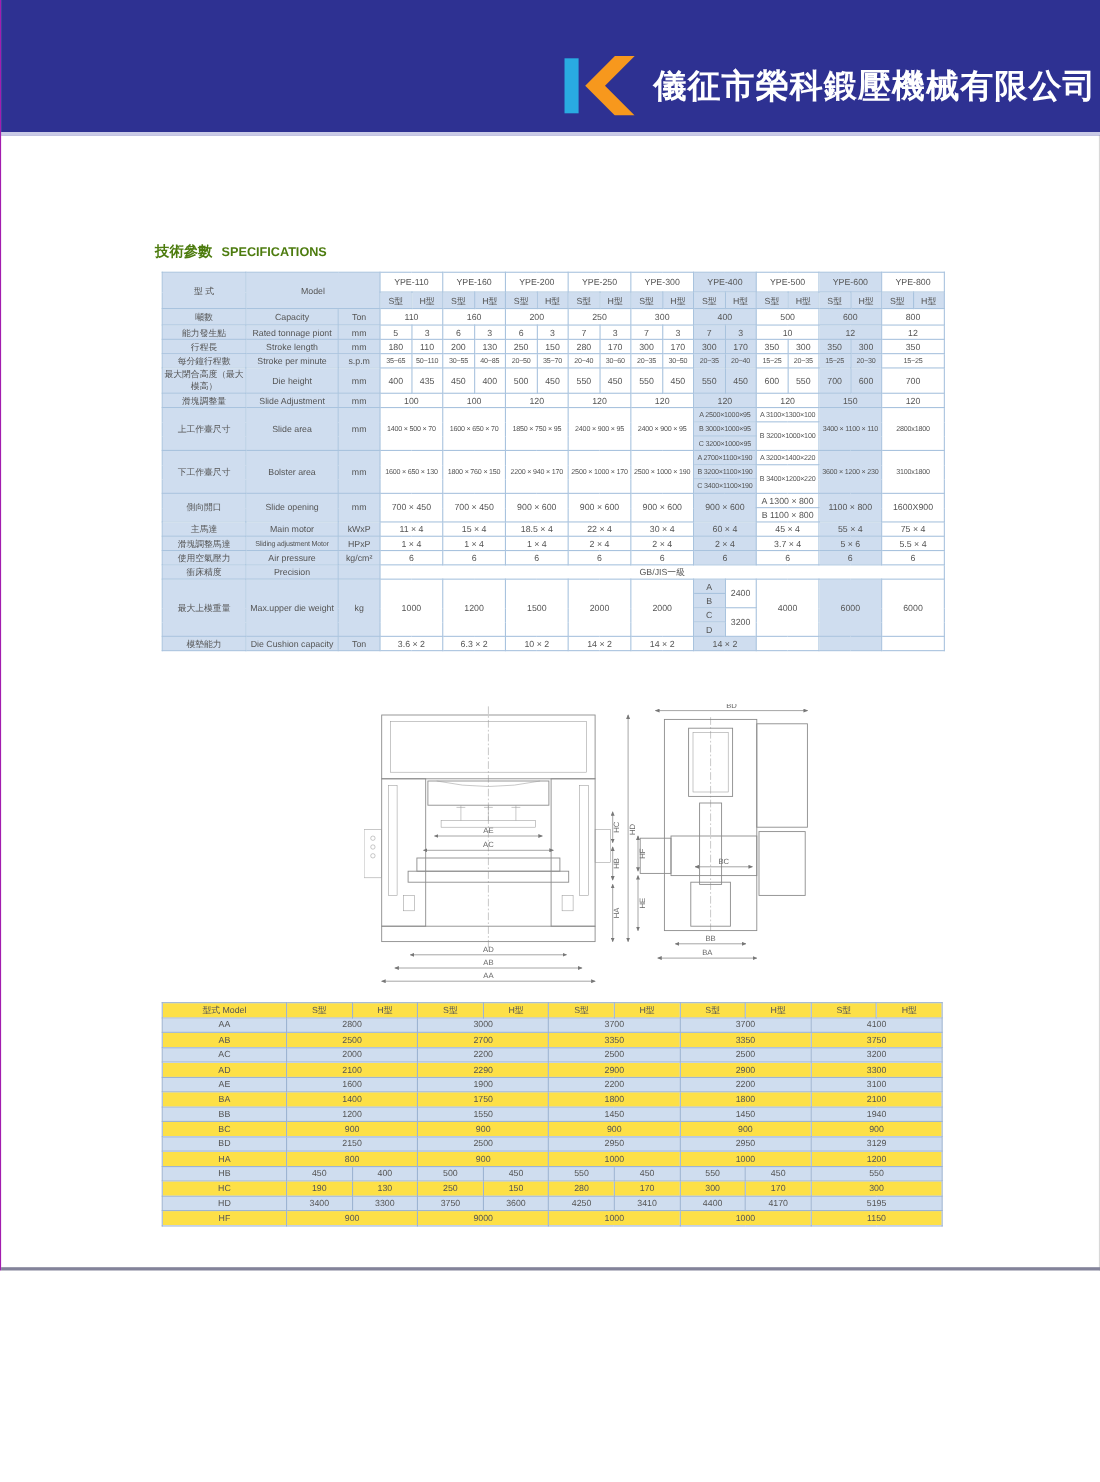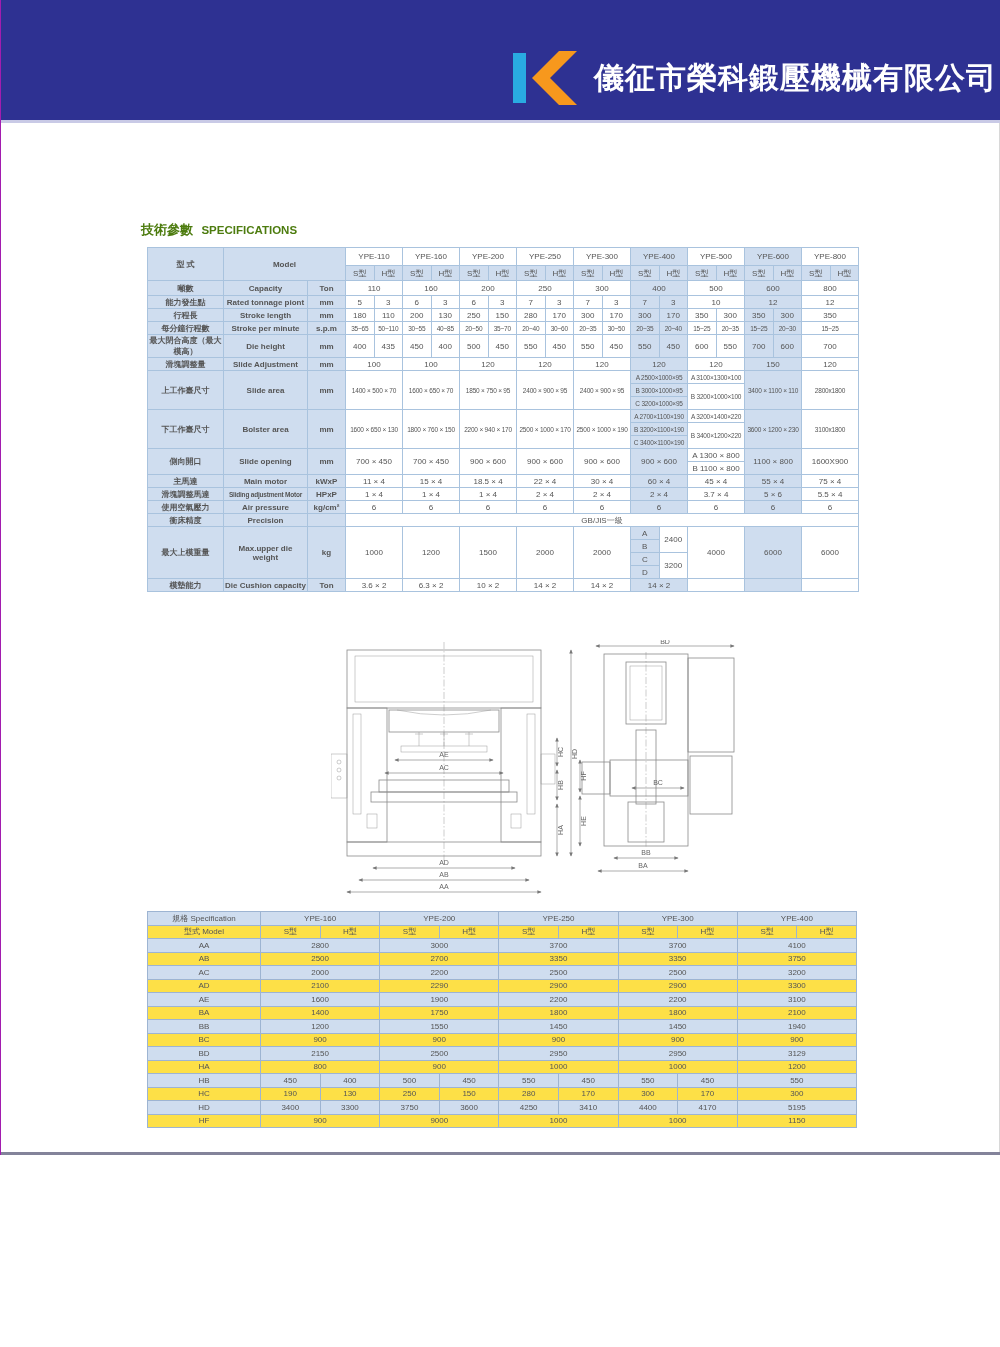--- a/index.html
+++ b/index.html
@@ -11,21 +11,21 @@
   .brand-text{color:#ffffff;font-size:30px;font-weight:bold;letter-spacing:1px;margin-left:9px;white-space:nowrap;}
   .title{position:absolute;left:140px;top:220px;color:#4d7c0f;font-weight:bold;white-space:nowrap;}
   .title .zh{font-size:13px;}
   .title .en{font-size:11.5px;margin-left:4px;}
   table{border-collapse:collapse;table-layout:fixed;}
   td{overflow:hidden;}
   .t1{position:absolute;left:146px;top:247px;width:711px;font-size:8px;color:#555;}
   .t1 td{border:1px solid #a9c3de;text-align:center;height:12px;padding:0 1px;background:#fff;}
   .t1 tr.hh td{height:17px;}
   .t1 tr.hc td{height:14px;}
-  .l{background:#cfddef !important;font-weight:bold;}
+  .l{background:#cfddef !important;}
   .b{background:#cfddef !important;}
   .s{font-size:6.5px;white-space:nowrap;letter-spacing:-0.2px;}
   .t2{position:absolute;left:146px;top:911px;width:709px;font-size:8px;color:#555;}
   .t2 td{border:1px solid #9db4d2;text-align:center;height:12.5px;padding:0 1px;background:#fff;}
   .t2 tr.b td{background:#cfddef;}
   .t2 tr.w td{background:#fde047;}
   .draw1{position:absolute;left:330px;top:642px;}
   .draw2{position:absolute;left:575px;top:640px;}
   svg .o{fill:none;stroke:#8a8a8a;stroke-width:0.8;}
   svg .o2{fill:none;stroke:#9a9a9a;stroke-width:0.5;}
@@ -448,28 +448,20 @@
       <text class="dt" x="10" y="181" transform="rotate(-90 10 181)">HE</text>
     </g>
   </svg>
 
   <table class="t2">
     <colgroup>
         <col style="width:113px">
         <col span="10" style="width:59.6px">
       </colgroup>
     <tbody>
-        <tr class="b">
-      <td>規格 Specification</td>
-      <td colspan="2">YPE-160</td>
-      <td colspan="2">YPE-200</td>
-      <td colspan="2">YPE-250</td>
-      <td colspan="2">YPE-300</td>
-      <td colspan="2">YPE-400</td>
-    </tr>
     <tr class="w">
       <td>型式 Model</td>
       <td>S型</td>
           <td>H型</td>
       <td>S型</td>
           <td>H型</td>
       <td>S型</td>
           <td>H型</td>
       <td>S型</td>
           <td>H型</td>

